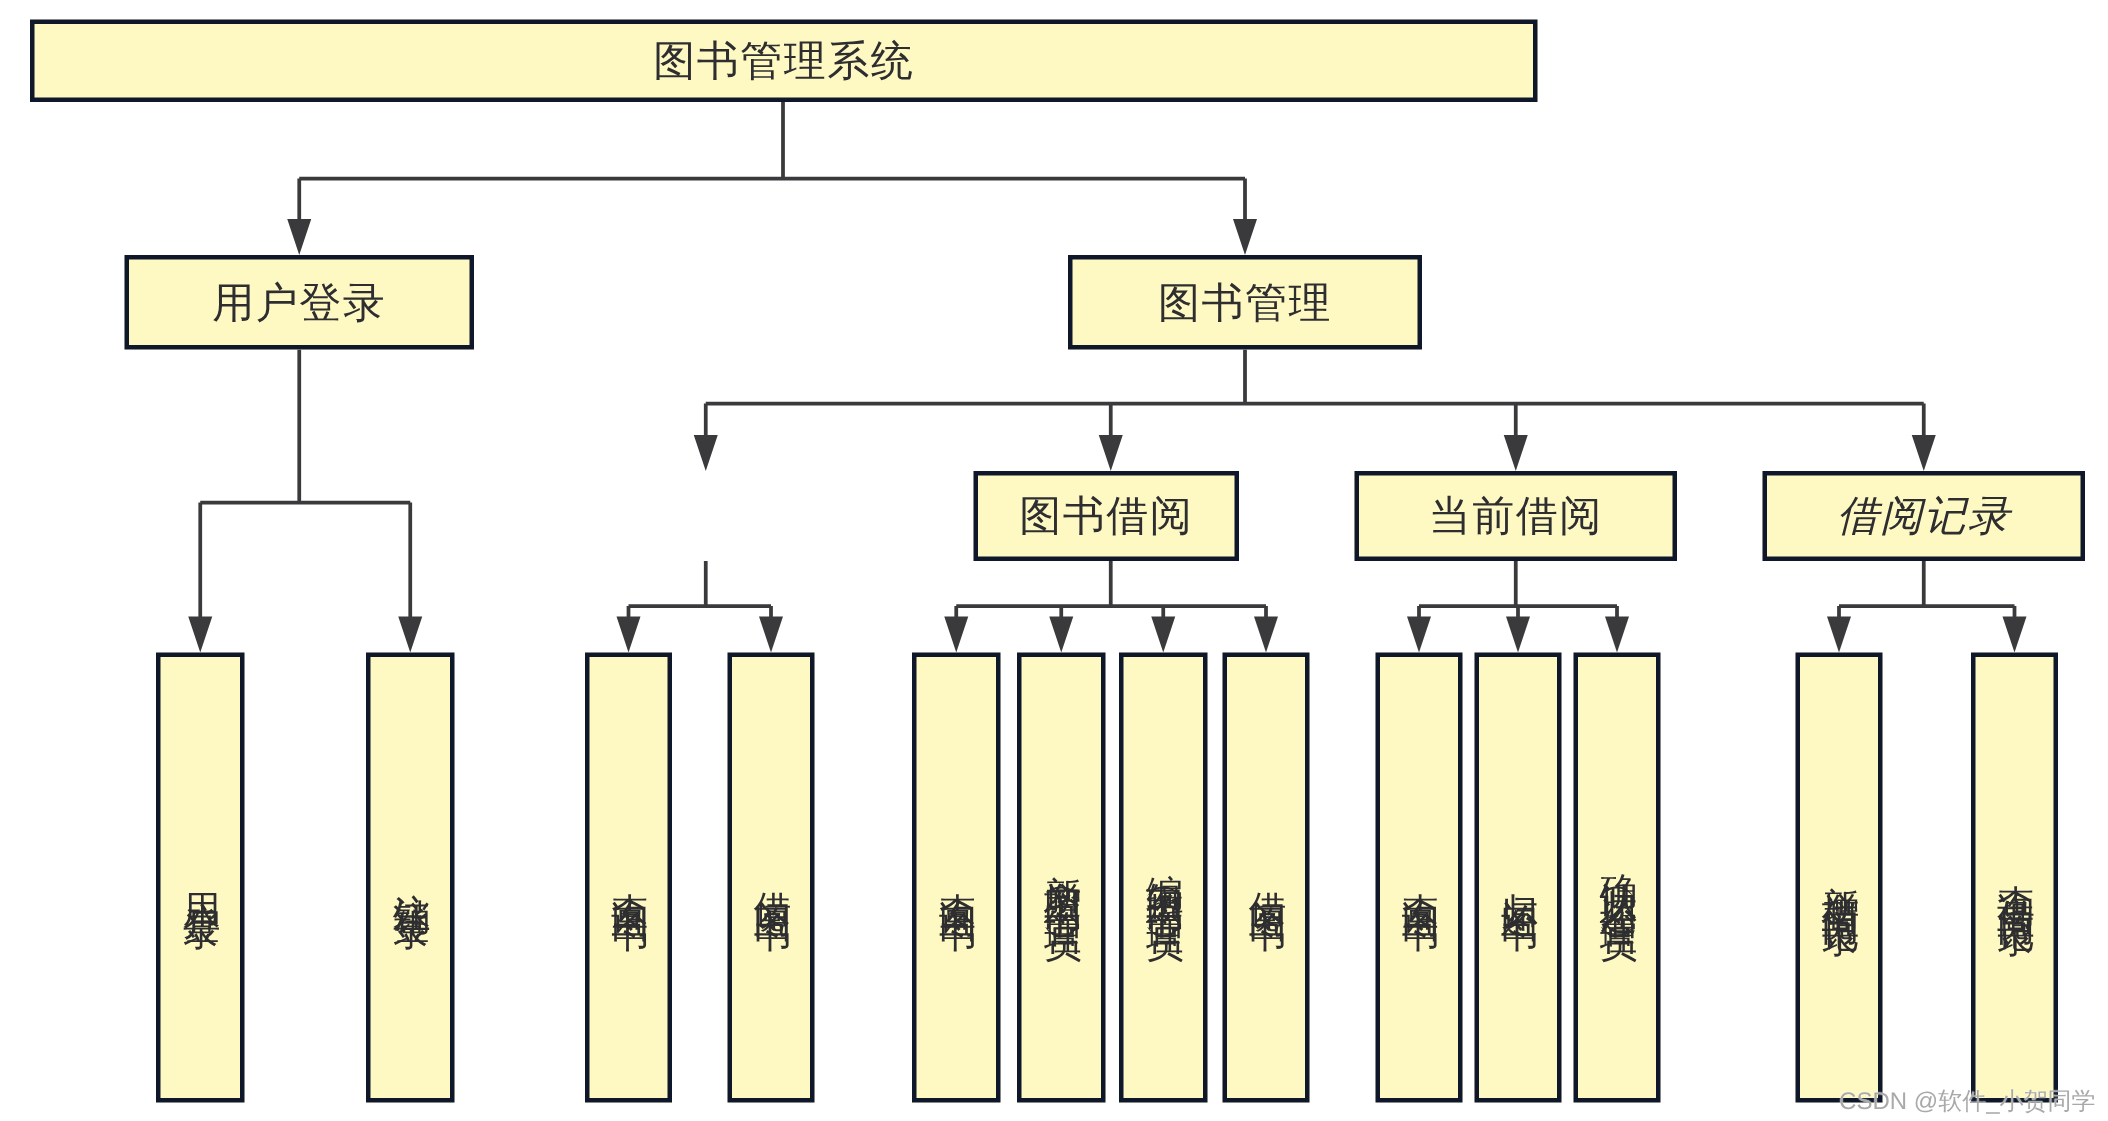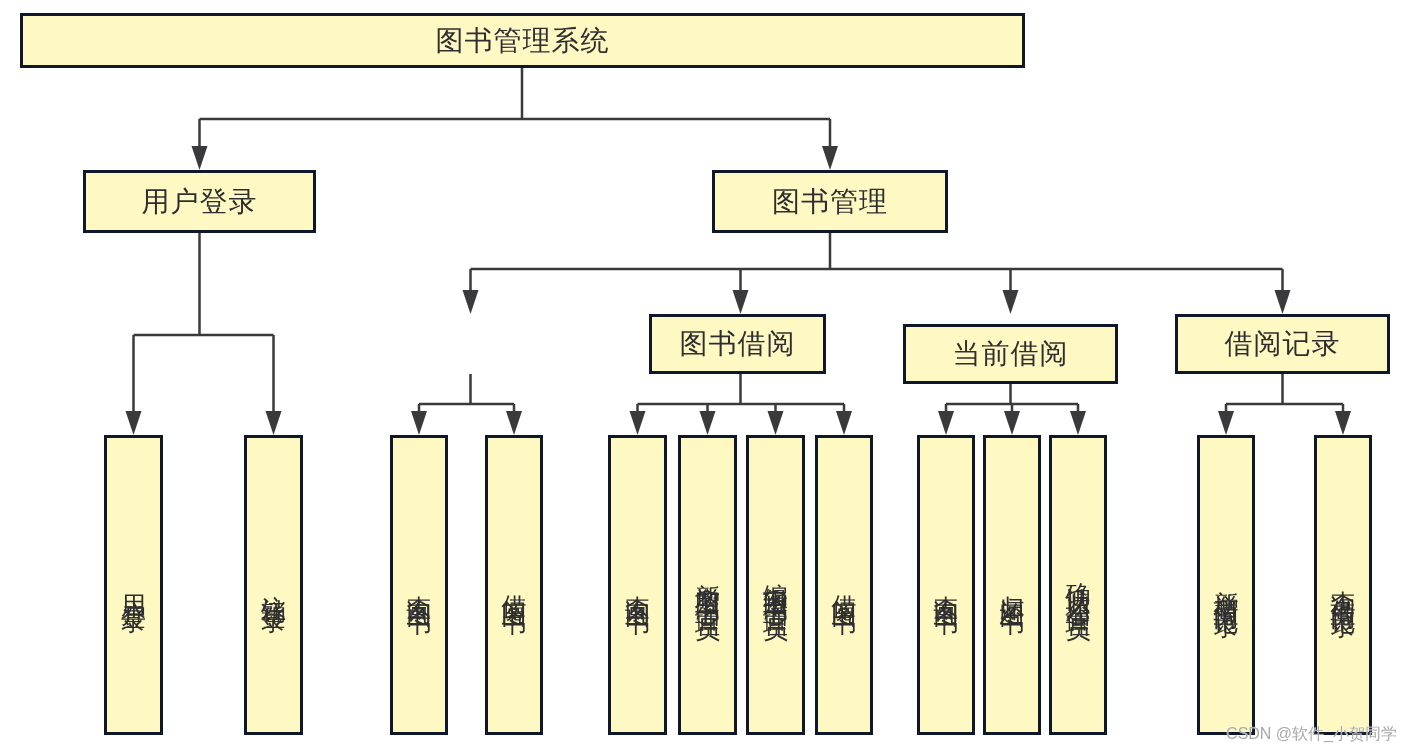--- a/index.html
+++ b/index.html
@@ -92,22 +92,22 @@
       <polygon points="1335,411 1351,411 1343,435"></polygon>
     </g>
   </svg>
 
   <div class="node hnode" style="left:20px; top:13px; width:1005px; height:55px;">图书管理系统</div>
 
   <div class="node hnode" style="left:83px; top:170px; width:233px; height:63px;">用户登录</div>
   <div class="node hnode" style="left:712px; top:170px; width:236px; height:63px;">图书管理</div>
 
   <div class="node hnode" style="left:633px; top:314px; width:177px; height:60px;margin-left:16px;">图书借阅</div>
-  <div class="node hnode" style="left:903px; top:324px; width:215px; height:60px;">当前借阅</div>
-  <div class="node hnode" style="left:1175px; top:314px; width:215px; height:60px;">借阅记录</div>
+  <div class="node hnode" style="left:903px; top:314px; width:215px; height:60px;">当前借阅</div>
+  <div class="node hnode" style="left:1175px; top:314px; width:215px; height:60px;font-style:italic;">借阅记录</div>
 
   <div class="node vnode" style="left:104px; top:435px; width:59px; height:300px;">
     <span class="vtext">用户登录</span>
   </div>
   <div class="node vnode" style="left:244px; top:435px; width:59px; height:300px;">
     <span class="vtext">注销登录</span>
   </div>
 
   <div class="node vnode" style="left:390px; top:435px; width:58px; height:300px;">
     <span class="vtext">查询图书</span>

